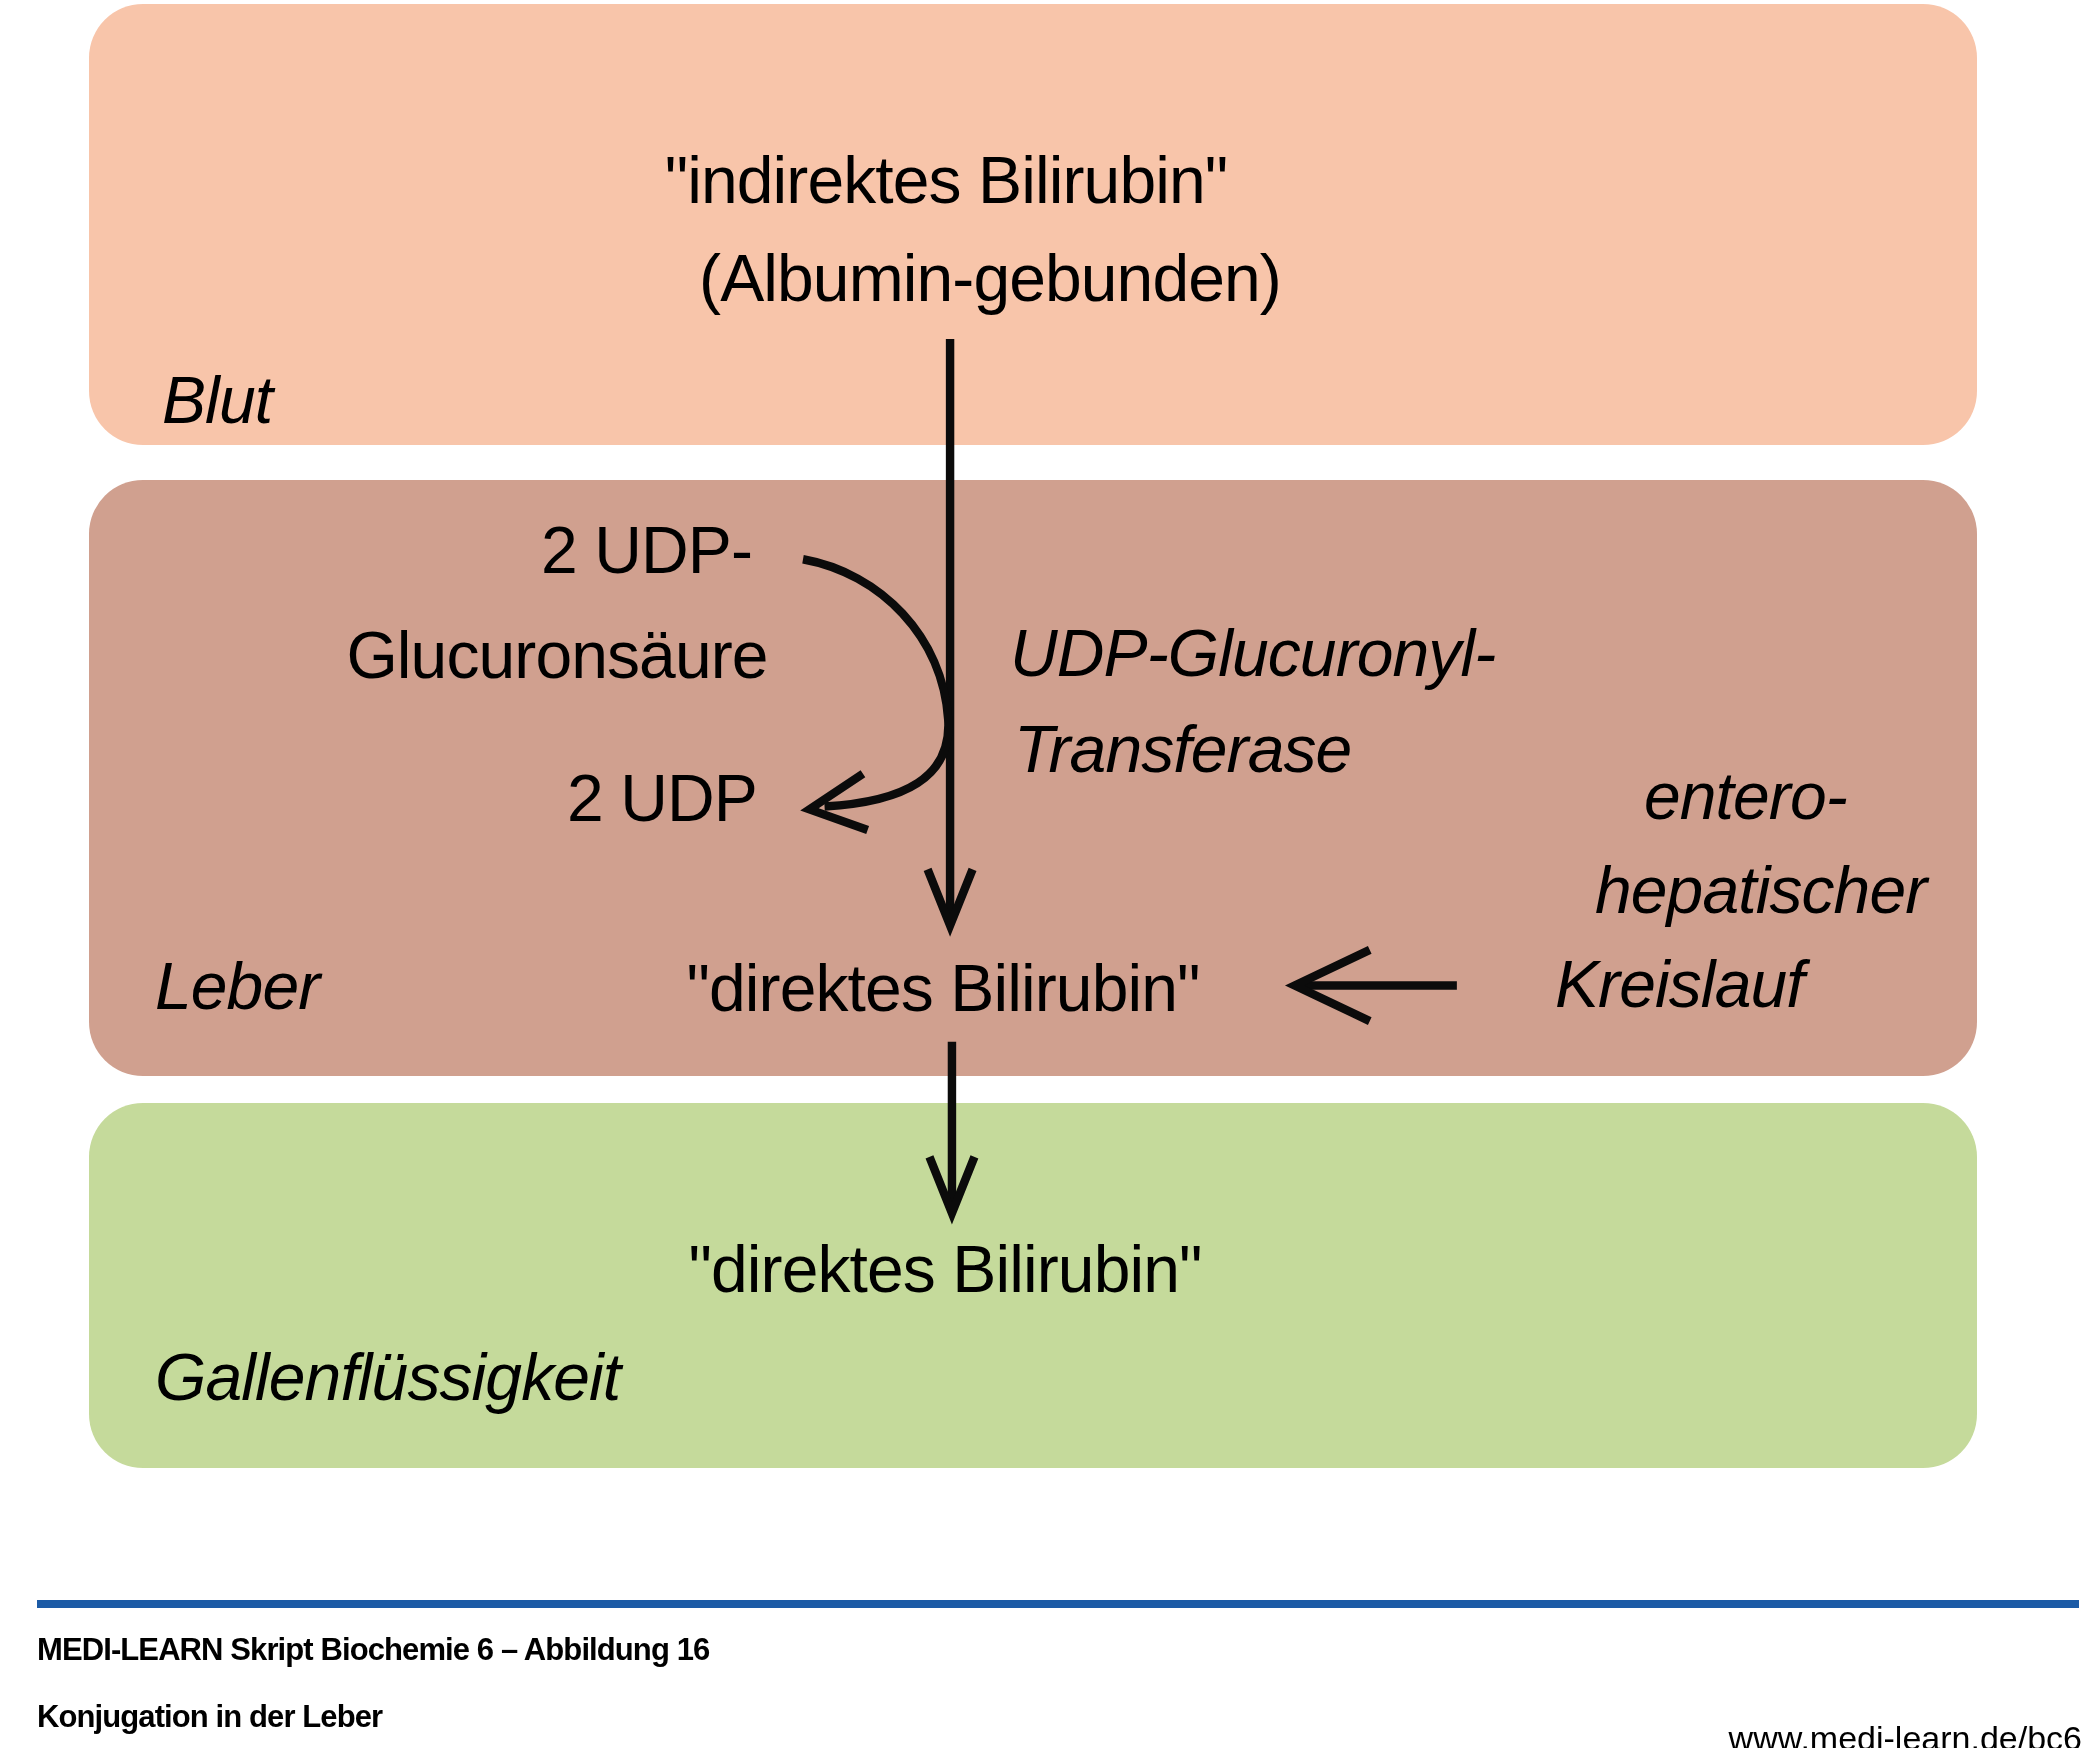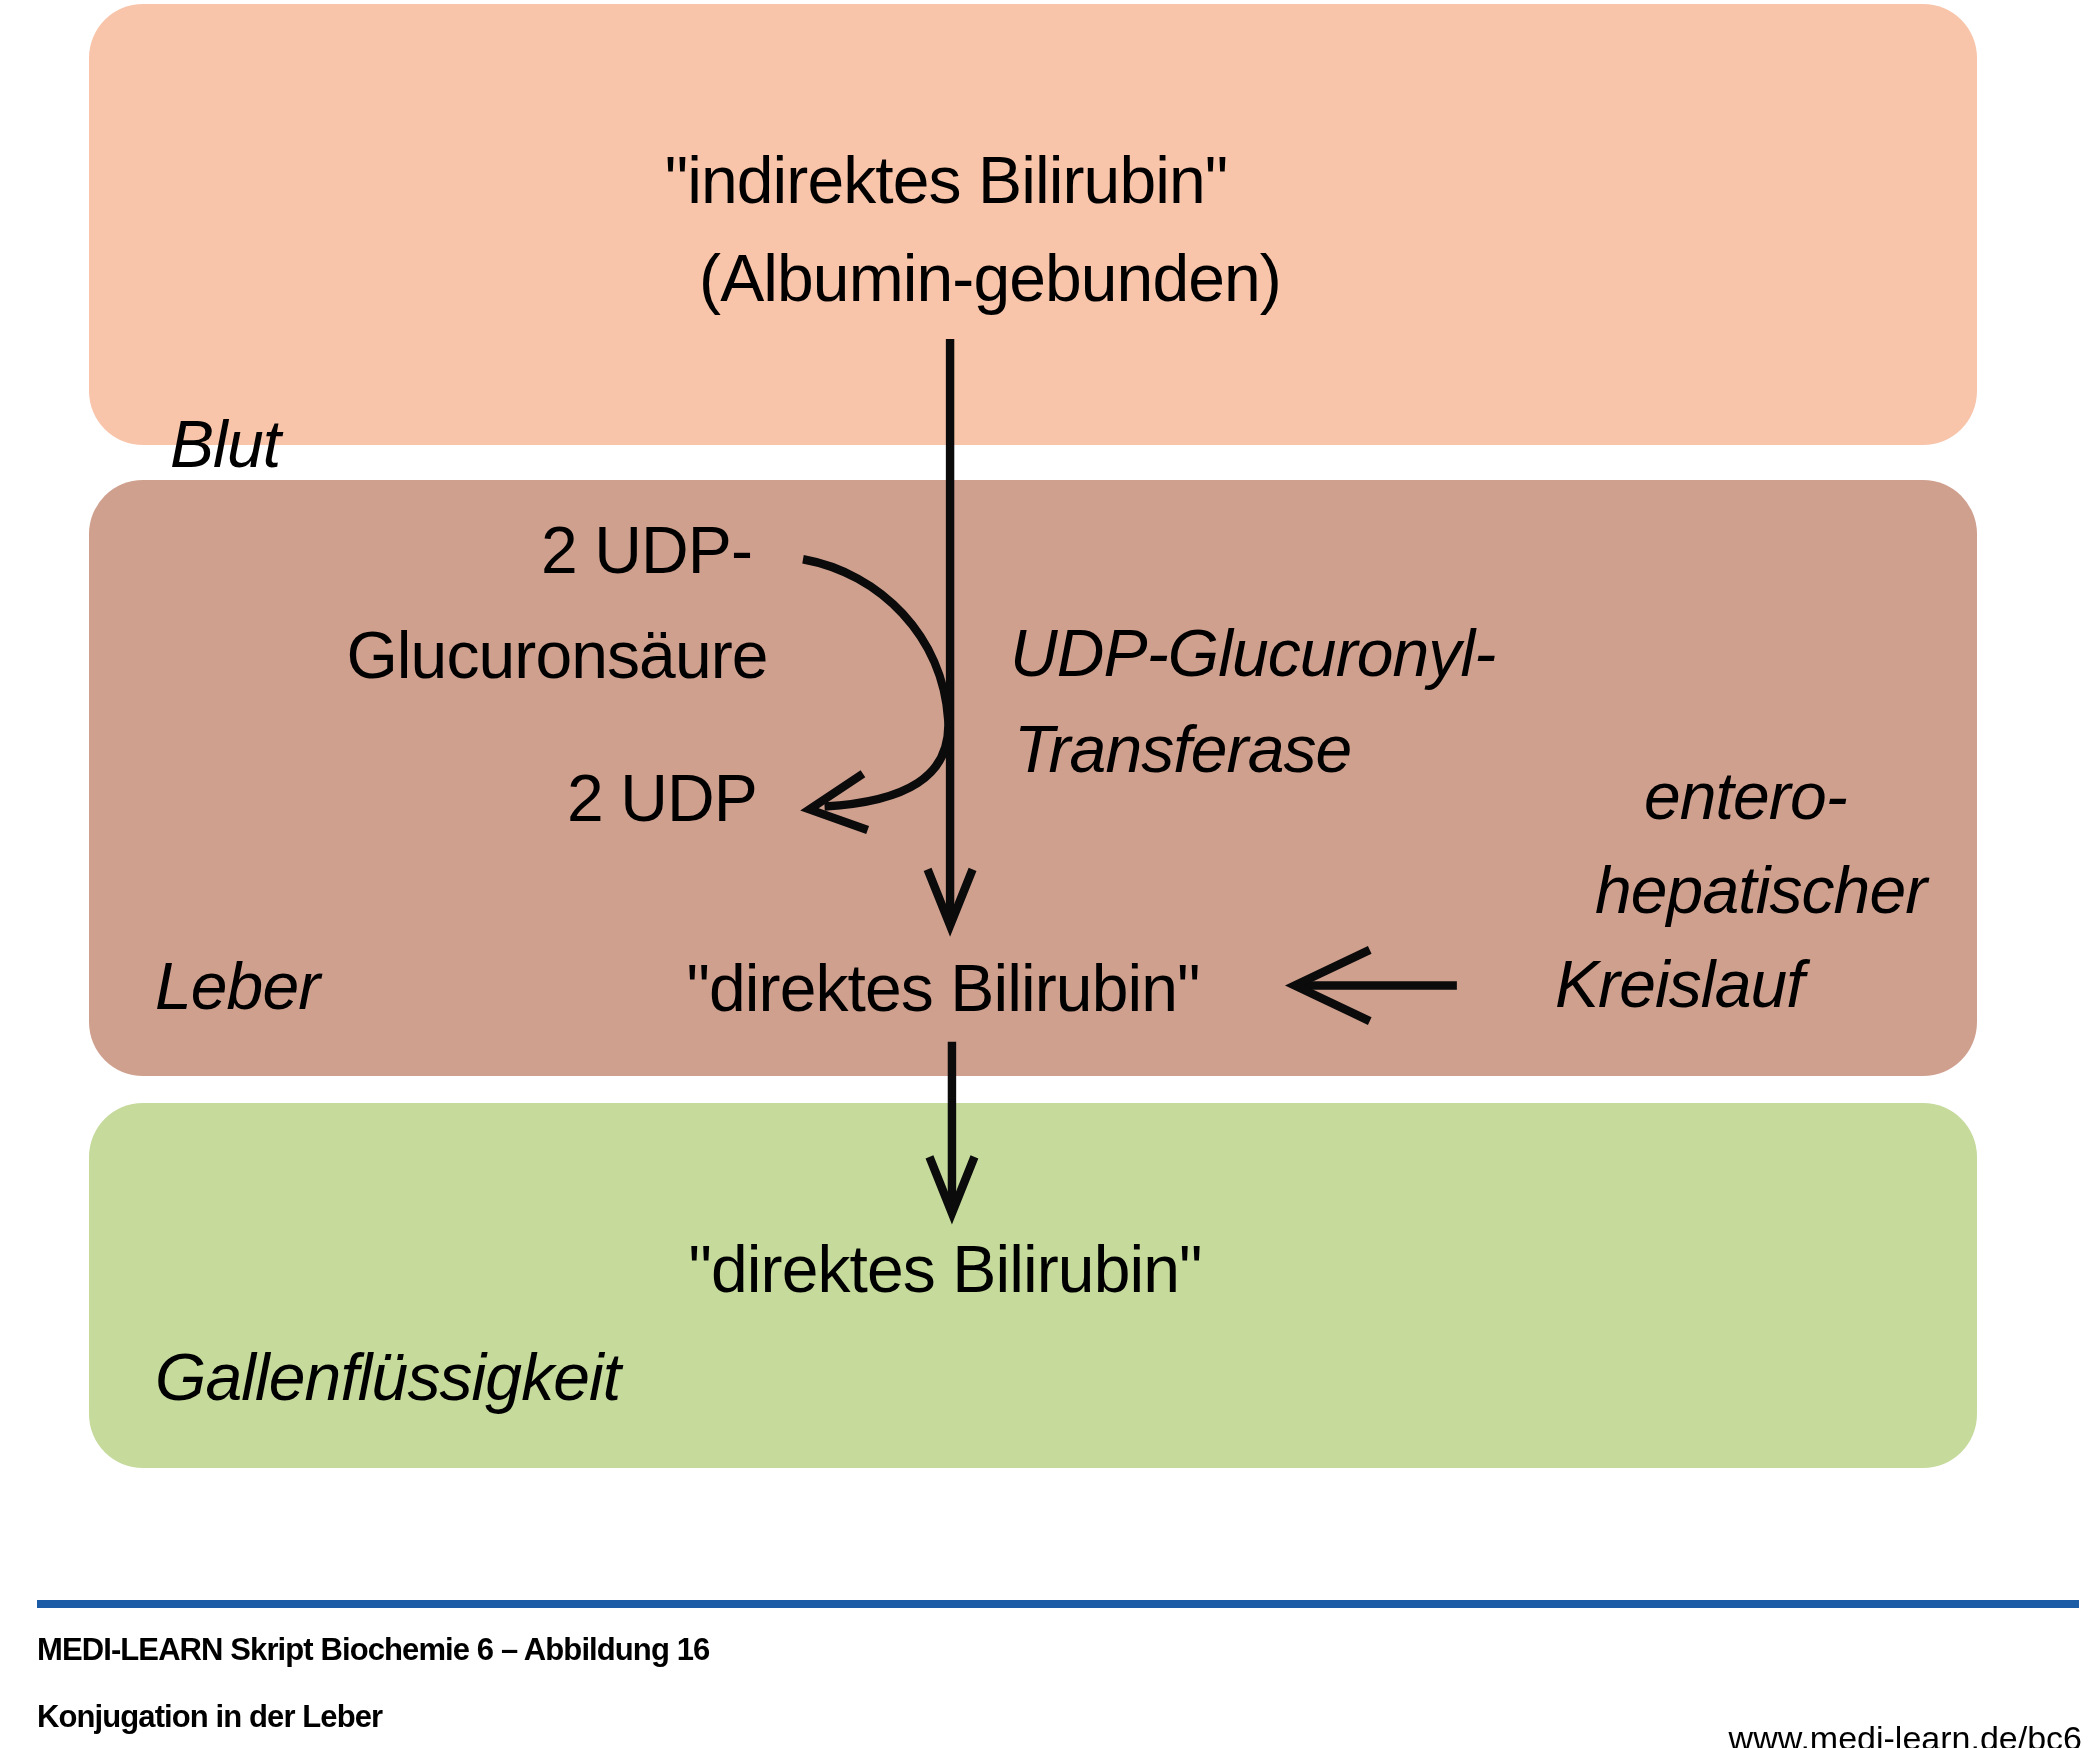--- a/index.html
+++ b/index.html
@@ -85,21 +85,21 @@
       <polyline class="arrow" points="1462,1014 1382,1052 1462,1090"></polyline>
     </g>
     <g>
       <line class="arrow" x1="1016" y1="1112" x2="1016" y2="1292"></line>
       <polyline class="arrow" points="992,1235 1016,1295 1040,1235"></polyline>
     </g>
   </svg>
 
   <div class="t ctr" style="left:946px;top:147px;">"indirektes Bilirubin"</div>
   <div class="t ctr" style="left:946px;top:245px;margin-left:44px;">(Albumin-gebunden)</div>
-  <div class="t it" style="left:170px;top:367px;margin-top:44px;">Blut</div>
+  <div class="t it" style="left:162px;top:367px;">Blut</div>
 
   <div class="t" style="left:541px;top:517px;">2 UDP-</div>
   <div class="t ctr" style="left:557px;top:622px;">Glucuronsäure</div>
   <div class="t ctr" style="left:662px;top:765px;">2 UDP</div>
   <div class="t it" style="left:1014px;top:716px;">Transferase</div>
   <div class="t it" style="left:1010px;top:620px;">UDP-Glucuronyl-</div>
   <div class="t it" style="left:1644px;top:763px;">entero-</div>
   <div class="t it" style="left:1555px;top:857px;margin-left:40px;">hepatischer</div>
   <div class="t it" style="left:1555px;top:951px;">Kreislauf</div>
   <div class="t it" style="left:155px;top:953px;">Leber</div>

